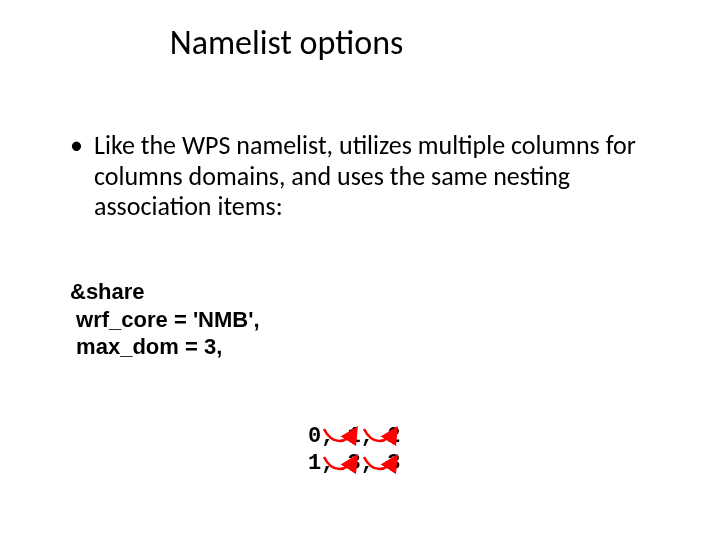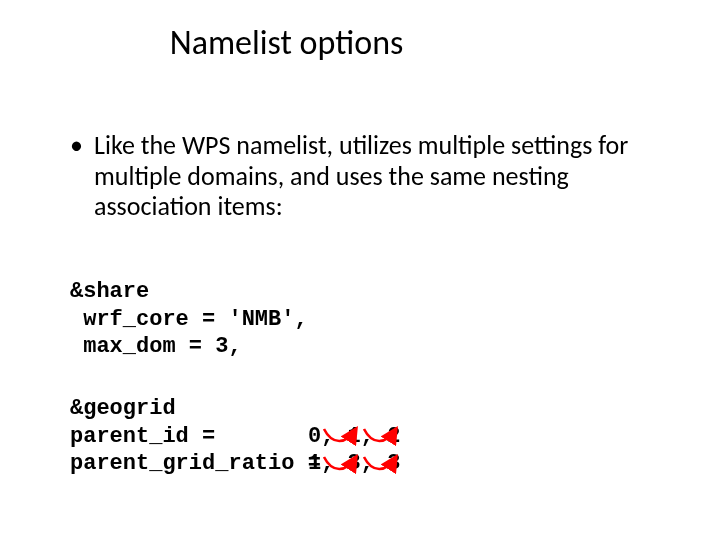--- a/index.html
+++ b/index.html
@@ -41,21 +41,21 @@
   }
   .bullet-dot {
     width: 24px;
     flex: 0 0 24px;
     font-size: 26px;
     line-height: 1.18;
   }
   .code-block {
     position: absolute;
     left: 70px;
-    font-family: Liberation Mono, monospace;
+    font-family: Liberation Sans, sans-serif;
     font-size: 22px;
     font-weight: 700;
     line-height: 1.25;
     white-space: pre;
   }
   .code-share { top: 278px; }
   .code-geogrid { top: 395px; }
   .geogrid-values {
     position: absolute;
     top: 395px;
@@ -87,31 +87,28 @@
 </head>
 <body>
 
 <div class="slide">
 
   <div class="title">Namelist options</div>
 
   <div class="body-text">
     <div class="bullet-row">
       <div class="bullet-dot">•</div>
-      <div>Like the WPS namelist, utilizes multiple settings for multiple domains, and uses the same nesting association items:</div>
+      <div>Like the WPS namelist, utilizes multiple columns for columns domains, and uses the same nesting association items:</div>
     </div>
   </div>
 
   <div class="code-block code-share">&amp;share
  wrf_core = 'NMB',
  max_dom = 3,</div>
 
-  <div class="code-block code-geogrid">&amp;geogrid
-parent_id =
-parent_grid_ratio =</div>
 
   <div class="geogrid-values">
 0, 1, 2
 1, 3, 3</div>
 
   <svg class="arrows" viewBox="0 0 92 60">
     <defs>
       <marker id="ahead" viewBox="0 0 10 10" refX="8" refY="5" markerWidth="7" markerHeight="7" orient="auto-start-reverse">
         <path d="M 0 0 L 10 5 L 0 10 z" fill="#ff0000"></path>
       </marker>

